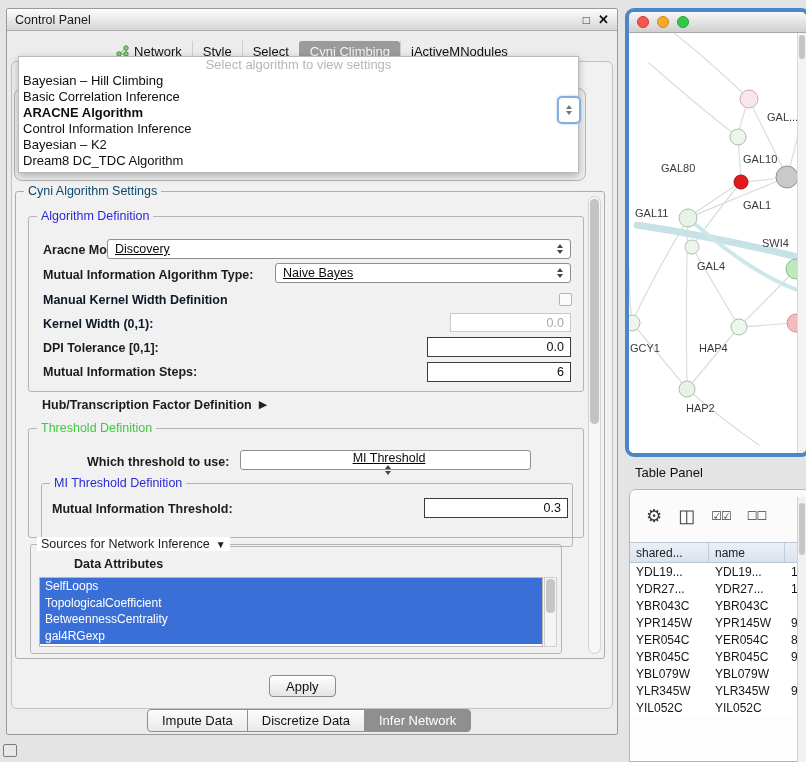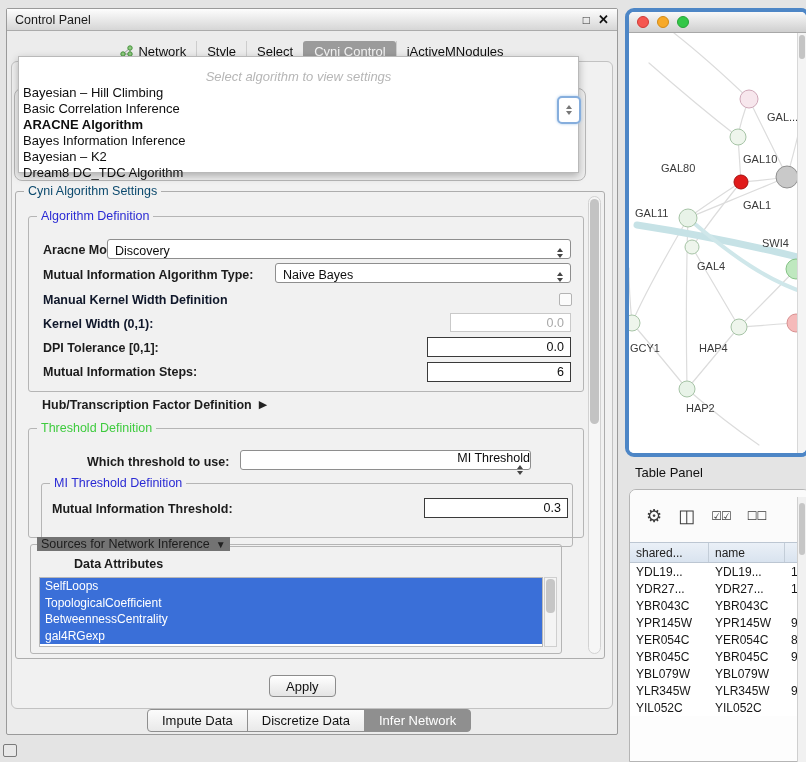--- a/index.html
+++ b/index.html
@@ -26,21 +26,21 @@
   .net-icon { width:13px; height:12px; }
 
   .cp-inner { position:absolute; left:4px; top:52px; width:602px; height:648px;
     background:#f1f1f1; border:1px solid #c2c2c2; border-radius:6px; }
 
   .chooser-panel { position:absolute; left:7px; top:79px; width:572px; height:93px;
     background:#efefef; border:1px solid #b8b8b8; border-radius:8px; z-index:1; }
 
   .popup { position:absolute; left:11px; top:47px; width:561px; height:117px; background:#fff;
     border:1px solid #b9b9b9; box-shadow:0 3px 8px rgba(0,0,0,.28); z-index:10; font-size:13px; }
-  .popup-placeholder { text-align:center; color:#b6b6b6; height:16px; line-height:16px; margin-top:12px;font-style:italic; }
+  .popup-placeholder { text-align:center; color:#b6b6b6; height:16px; line-height:16px; margin-top:0; }
   .popup-item { height:16px; line-height:16px; padding-left:4px; color:#0e0e0e; white-space:nowrap; }
   .popup-item.bold { font-weight:bold; }
 
   .combo-fragment { position:absolute; left:550px; top:87px; width:24px; height:28px;
     background:#fff; border:2px solid #86aedd; border-radius:5px; z-index:12;
     box-shadow:0 0 3px #a8c8ea; display:flex; align-items:center; justify-content:center; }
 
   
   .settings-group { position:absolute; left:8px; top:182px; width:590px; height:468px;
     border:1px solid #adadad; border-radius:3px; z-index:2; }
@@ -54,21 +54,21 @@
     background:#f6f6f6; border:1px solid #d2d2d2; border-radius:7px; }
   .scrollbar-v .thumb { position:absolute; left:1px; top:2px; width:9px; height:225px;
     background:#c3c3c3; border-radius:5px; }
 
   .algo-group { position:absolute; left:12px; top:24px; width:556px; height:176px;
     border:1px solid #b5b5b5; border-radius:3px; }
   .lbl { position:absolute; font-size:12.5px; font-weight:bold; color:#1c1c1c; white-space:nowrap; }
   .lbl.dis { color:#0f172a; }
 
   .combo { position:absolute; height:20px; background:#fff; border:1px solid #8e8e8e;
-    border-radius:3px; display:flex; align-items:flex-end; font-size:12.5px; padding-left:7px; }
+    border-radius:3px; display:flex; align-items:center; font-size:12.5px; padding-left:7px;text-decoration:underline; }
   .combo .cval { flex:1; color:#0c0c0c; }
   .combo .arrows { width:14px; display:flex; flex-direction:column; align-items:center;
     justify-content:center; gap:2px; margin-right:3px; }
   .combo .arrows i { display:block; width:0; height:0;
     border-left:3.5px solid transparent; border-right:3.5px solid transparent; }
   .combo .arrows i.up   { border-bottom:4px solid #454545; }
   .combo .arrows i.down { border-top:4px solid #454545; }
 
   .field { position:absolute; background:#fff; border:1px solid #3a3a3a; font-size:12.5px;
     display:flex; align-items:center; justify-content:flex-end; padding-right:6px; color:#0c0c0c; }
@@ -81,21 +81,21 @@
   .arrow-right { font-size:11px; color:#222; }
   .arrow-down  { font-size:10px; color:#222; }
 
   .threshold-group { position:absolute; left:12px; top:236px; width:556px; height:110px;
     border:1px solid #b5b5b5; border-radius:3px; }
   .mi-subgroup { position:absolute; left:12px; top:54px; width:532px; height:64px;
     border:1px solid #b5b5b5; border-radius:3px; }
 
   .sources-group { position:absolute; left:14px; top:352px; width:532px; height:110px;
     border:1px solid #b5b5b5; border-radius:3px; }
-  .sources-title { position:absolute; top:-8px; left:6px; background:#737373; padding:0 4px;
+  .sources-title { position:absolute; top:-8px; left:6px; background:#ffffff; padding:0 4px;
     font-size:12.5px; color:#1c1c1c; display:flex; gap:6px; align-items:center;justify-content:space-between; }
   .attr-list { position:absolute; left:8px; top:32px; width:504px; height:70px;
     background:#fff; border:1px solid #b8b8b8; overflow:hidden; }
   .attr-item { height:16.5px; line-height:16.5px; background:#3a6fd8; color:#fff;
     font-size:12px; padding-left:5px; white-space:nowrap; }
   .list-scroll { position:absolute; left:513px; top:32px; width:13px; height:70px;
     background:#f4f4f4; border:1px solid #cfcfcf; }
   .list-scroll .thumb { position:absolute; left:1px; top:1px; width:9px; height:34px;
     background:#c6c6c6; border-radius:4px; }
 
@@ -178,37 +178,37 @@
         </svg>
         <span>Network</span>
       </div>
       <div class="cp-tab">
         <span>Style</span>
       </div>
       <div class="cp-tab">
         <span>Select</span>
       </div>
       <div class="cp-tab selected">
-        <span>Cyni Control</span>
+        <span>Cyni Climbing</span>
       </div>
       <div class="cp-tab">
         <span>jActiveMNodules</span>
       </div>
     </div>
 
     <div class="cp-inner"></div>
     <div class="chooser-panel"></div>
 
     <div class="popup">
       <div class="popup-placeholder">Select algorithm to view settings</div>
       <div>
           <div class="popup-item">Bayesian – Hill Climbing</div>
           <div class="popup-item">Basic Correlation Inference</div>
           <div class="popup-item bold">ARACNE Algorithm</div>
-          <div class="popup-item">Bayes Information Inference</div>
+          <div class="popup-item">Control Information Inference</div>
           <div class="popup-item">Bayesian – K2</div>
           <div class="popup-item">Dream8 DC_TDC Algorithm</div>
         </div>
     </div>
     <div class="combo-fragment">
       <span class="arrows" style="display:flex;flex-direction:column;gap:2px;align-items:center;">
         <i style="display:block;width:0;height:0;border-left:3.5px solid transparent;border-right:3.5px solid transparent;border-bottom:4px solid #777;"></i>
         <i style="display:block;width:0;height:0;border-left:3.5px solid transparent;border-right:3.5px solid transparent;border-top:4px solid #777;"></i>
       </span>
     </div>

